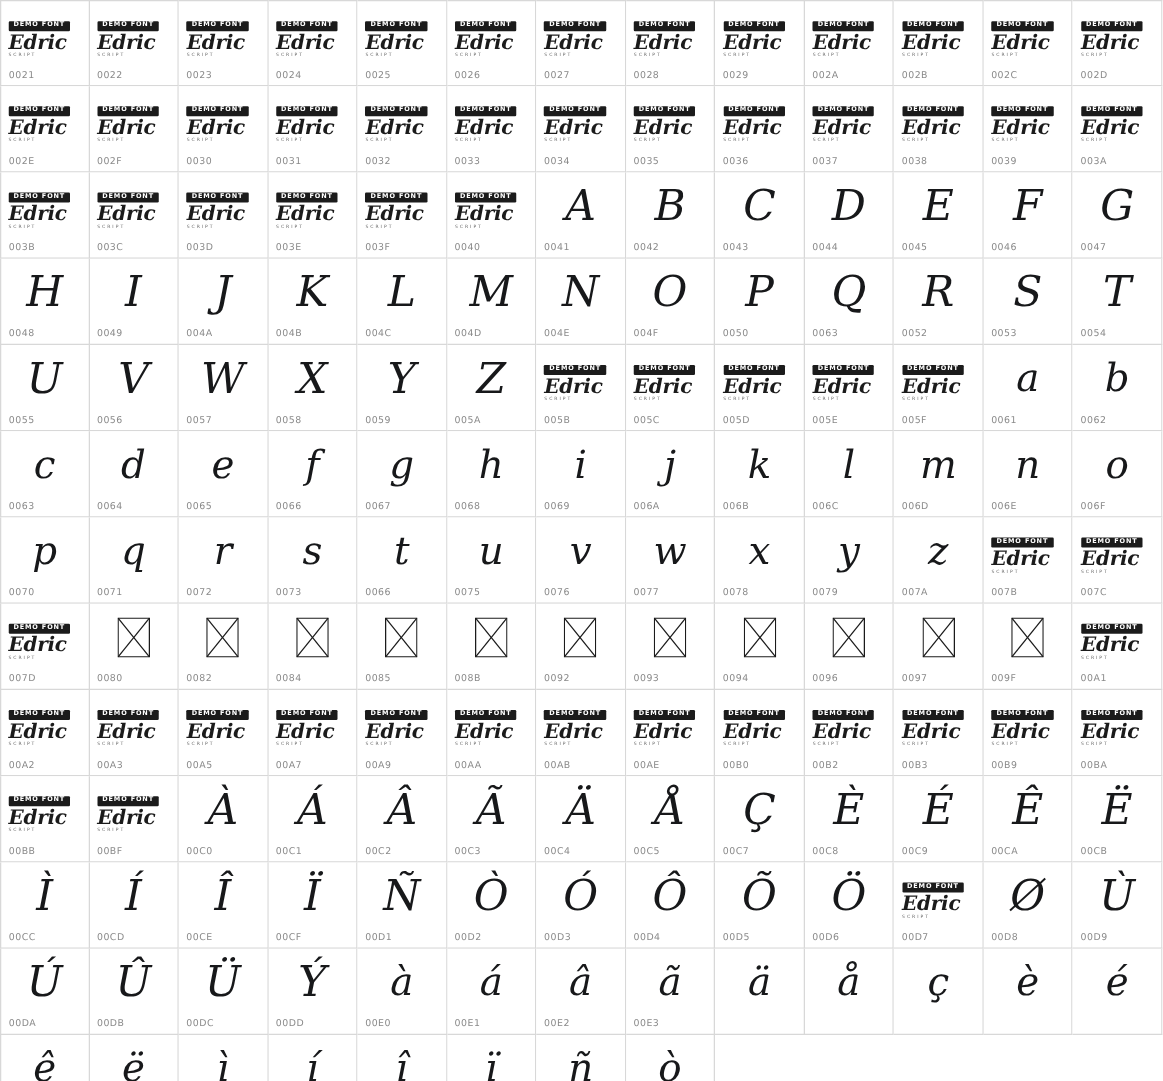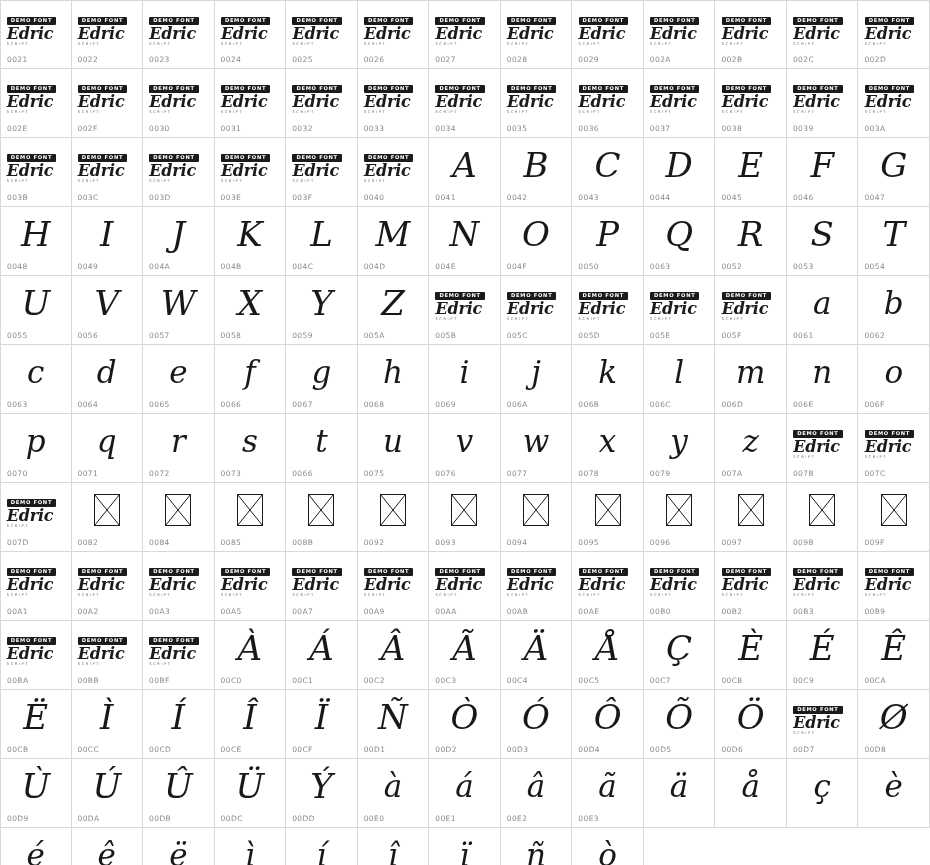--- a/index.html
+++ b/index.html
@@ -480,20 +480,30 @@
       <div class="code">007D</div>
     </div>
     <div class="cell">
       <div class="notdef">
         <svg width="26" height="32" viewBox="0 0 26 32">
           <rect x="0.5" y="0.5" width="25" height="31" fill="none" stroke="#1b1b1b" stroke-width="1"></rect>
           <line x1="0.5" y1="0.5" x2="25.5" y2="31.5" stroke="#1b1b1b" stroke-width="1"></line>
           <line x1="25.5" y1="0.5" x2="0.5" y2="31.5" stroke="#1b1b1b" stroke-width="1"></line>
         </svg>
       </div>
+      <div class="code">0080</div>
+    </div>
+    <div class="cell">
+      <div class="notdef">
+        <svg width="26" height="32" viewBox="0 0 26 32">
+          <rect x="0.5" y="0.5" width="25" height="31" fill="none" stroke="#1b1b1b" stroke-width="1"></rect>
+          <line x1="0.5" y1="0.5" x2="25.5" y2="31.5" stroke="#1b1b1b" stroke-width="1"></line>
+          <line x1="25.5" y1="0.5" x2="0.5" y2="31.5" stroke="#1b1b1b" stroke-width="1"></line>
+        </svg>
+      </div>
       <div class="code">0082</div>
     </div>
     <div class="cell">
       <div class="notdef">
         <svg width="26" height="32" viewBox="0 0 26 32">
           <rect x="0.5" y="0.5" width="25" height="31" fill="none" stroke="#1b1b1b" stroke-width="1"></rect>
           <line x1="0.5" y1="0.5" x2="25.5" y2="31.5" stroke="#1b1b1b" stroke-width="1"></line>
           <line x1="25.5" y1="0.5" x2="0.5" y2="31.5" stroke="#1b1b1b" stroke-width="1"></line>
         </svg>
       </div>
@@ -550,51 +560,31 @@
       <div class="code">0094</div>
     </div>
     <div class="cell">
       <div class="notdef">
         <svg width="26" height="32" viewBox="0 0 26 32">
           <rect x="0.5" y="0.5" width="25" height="31" fill="none" stroke="#1b1b1b" stroke-width="1"></rect>
           <line x1="0.5" y1="0.5" x2="25.5" y2="31.5" stroke="#1b1b1b" stroke-width="1"></line>
           <line x1="25.5" y1="0.5" x2="0.5" y2="31.5" stroke="#1b1b1b" stroke-width="1"></line>
         </svg>
       </div>
-      <div class="code">0095</div>
-    </div>
-    <div class="cell">
-      <div class="notdef">
-        <svg width="26" height="32" viewBox="0 0 26 32">
-          <rect x="0.5" y="0.5" width="25" height="31" fill="none" stroke="#1b1b1b" stroke-width="1"></rect>
-          <line x1="0.5" y1="0.5" x2="25.5" y2="31.5" stroke="#1b1b1b" stroke-width="1"></line>
-          <line x1="25.5" y1="0.5" x2="0.5" y2="31.5" stroke="#1b1b1b" stroke-width="1"></line>
-        </svg>
-      </div>
       <div class="code">0096</div>
     </div>
     <div class="cell">
       <div class="notdef">
         <svg width="26" height="32" viewBox="0 0 26 32">
           <rect x="0.5" y="0.5" width="25" height="31" fill="none" stroke="#1b1b1b" stroke-width="1"></rect>
           <line x1="0.5" y1="0.5" x2="25.5" y2="31.5" stroke="#1b1b1b" stroke-width="1"></line>
           <line x1="25.5" y1="0.5" x2="0.5" y2="31.5" stroke="#1b1b1b" stroke-width="1"></line>
         </svg>
       </div>
       <div class="code">0097</div>
-    </div>
-    <div class="cell">
-      <div class="notdef">
-        <svg width="26" height="32" viewBox="0 0 26 32">
-          <rect x="0.5" y="0.5" width="25" height="31" fill="none" stroke="#1b1b1b" stroke-width="1"></rect>
-          <line x1="0.5" y1="0.5" x2="25.5" y2="31.5" stroke="#1b1b1b" stroke-width="1"></line>
-          <line x1="25.5" y1="0.5" x2="0.5" y2="31.5" stroke="#1b1b1b" stroke-width="1"></line>
-        </svg>
-      </div>
-      <div class="code">009B</div>
     </div>
     <div class="cell">
       <div class="notdef">
         <svg width="26" height="32" viewBox="0 0 26 32">
           <rect x="0.5" y="0.5" width="25" height="31" fill="none" stroke="#1b1b1b" stroke-width="1"></rect>
           <line x1="0.5" y1="0.5" x2="25.5" y2="31.5" stroke="#1b1b1b" stroke-width="1"></line>
           <line x1="25.5" y1="0.5" x2="0.5" y2="31.5" stroke="#1b1b1b" stroke-width="1"></line>
         </svg>
       </div>
       <div class="code">009F</div>

